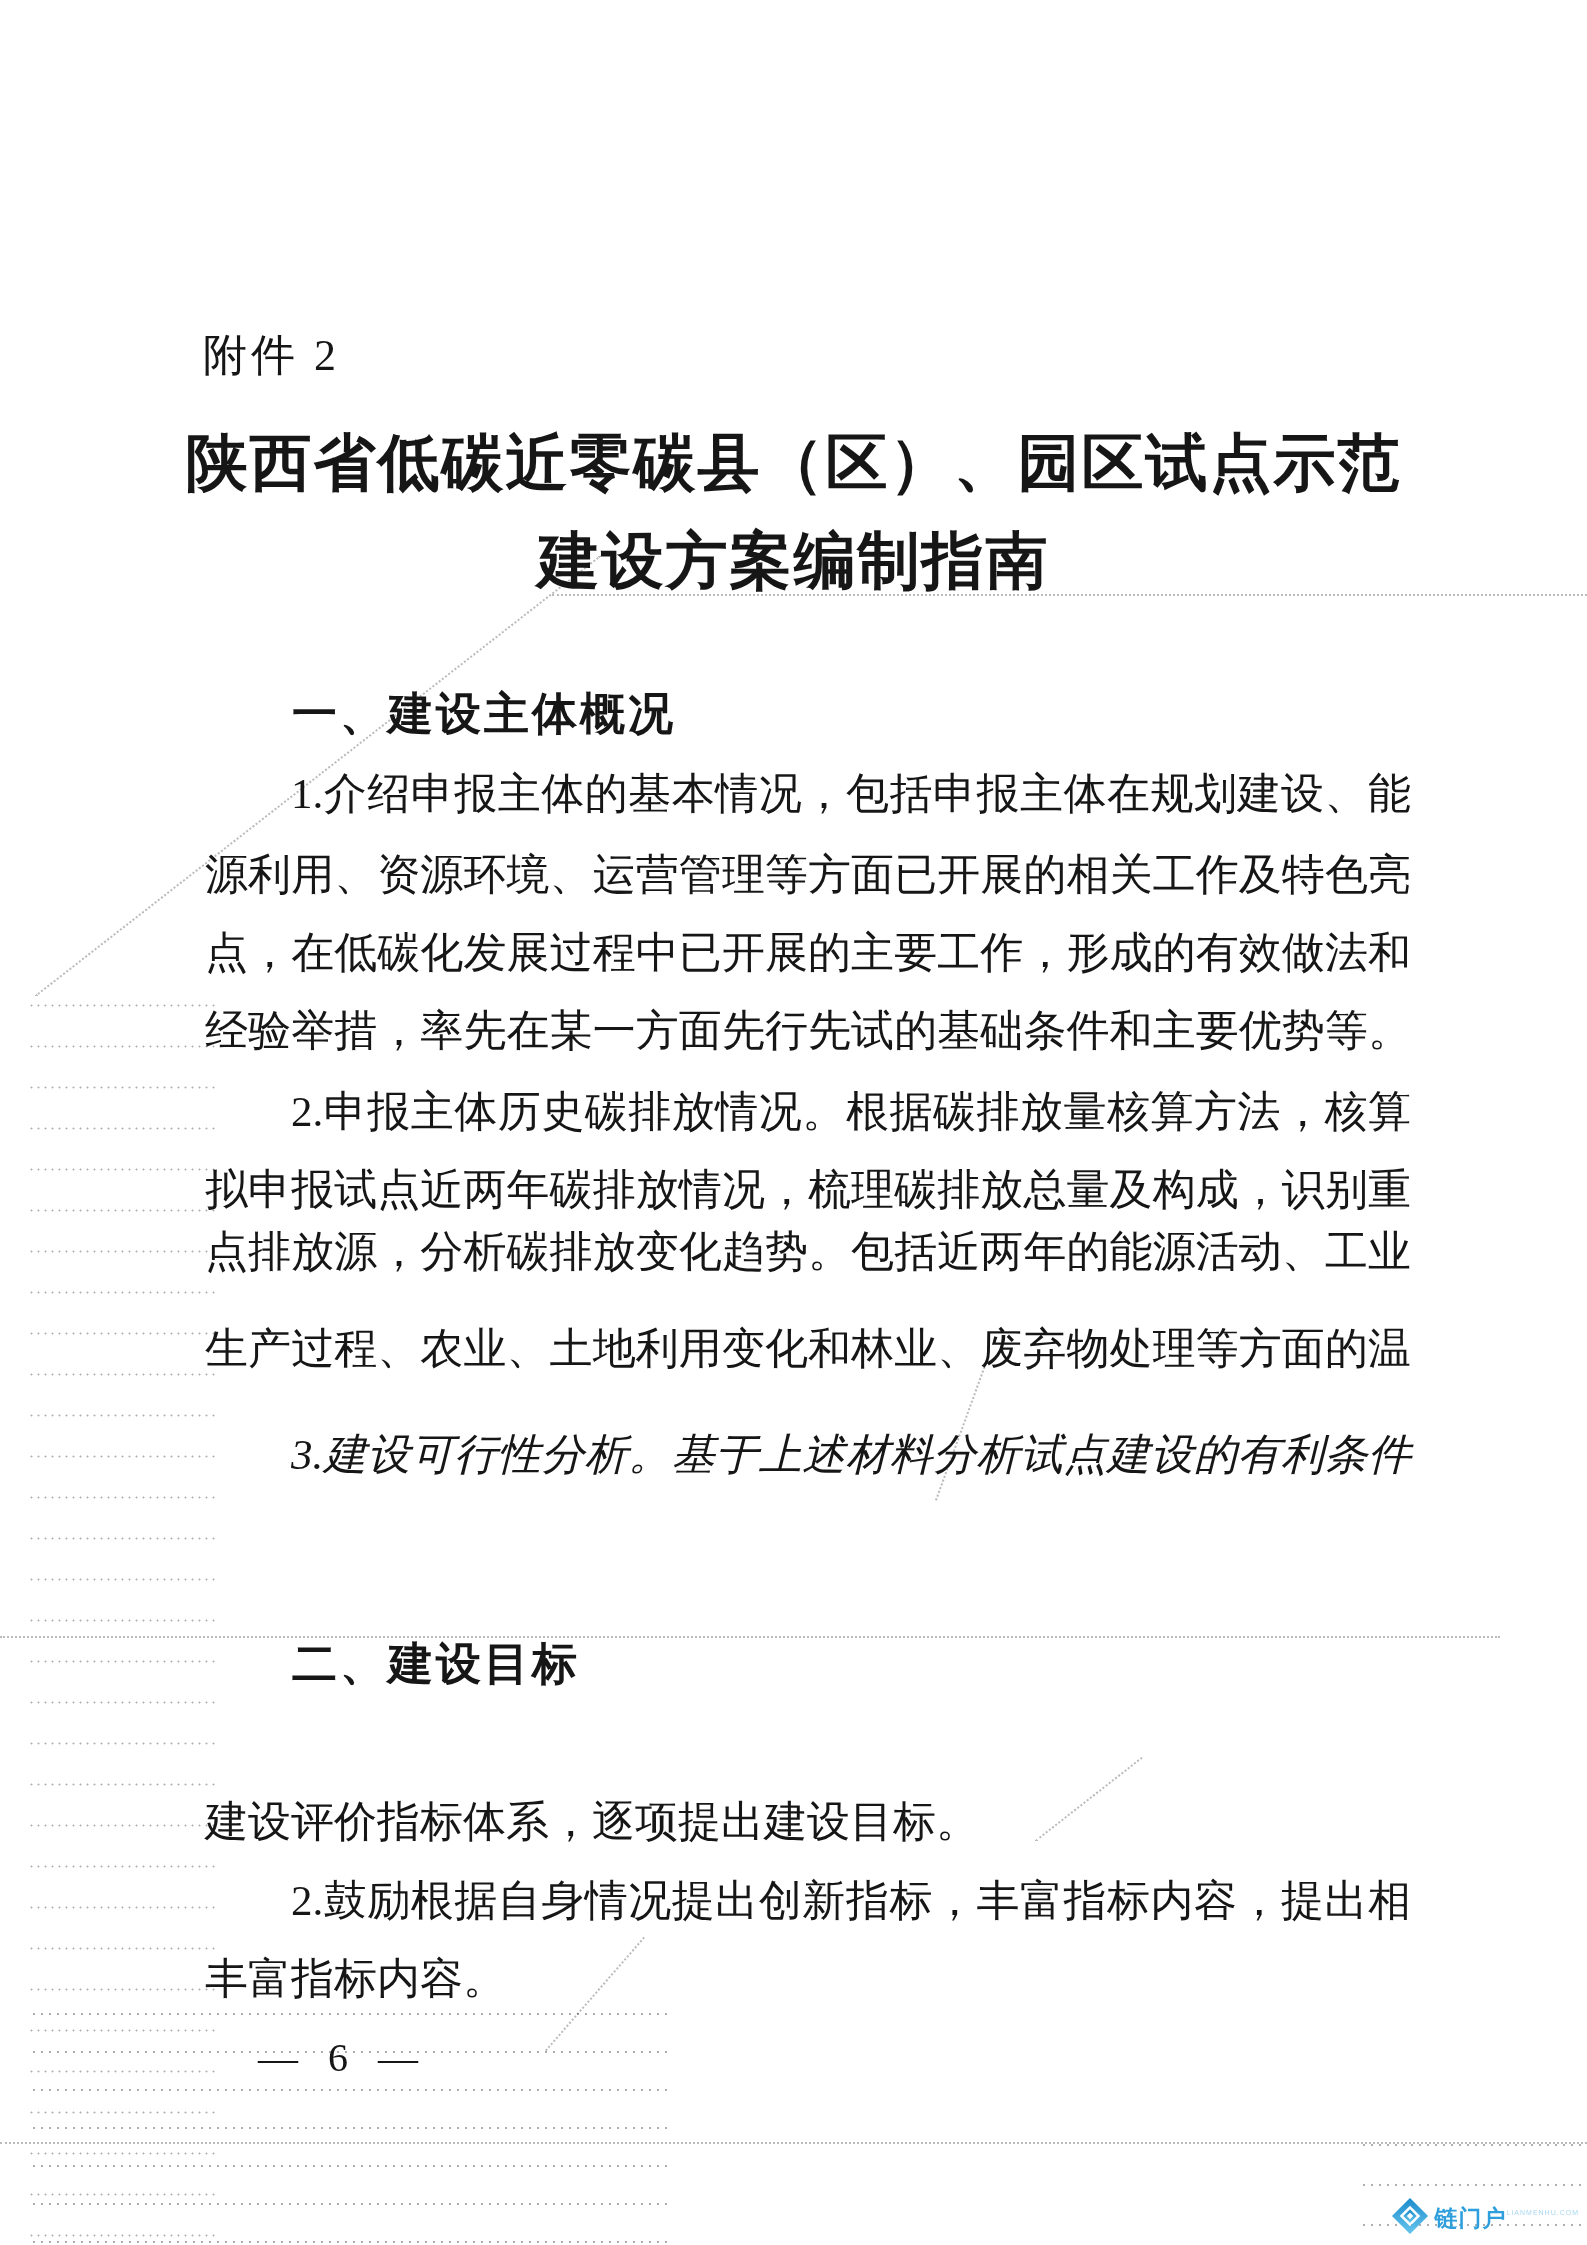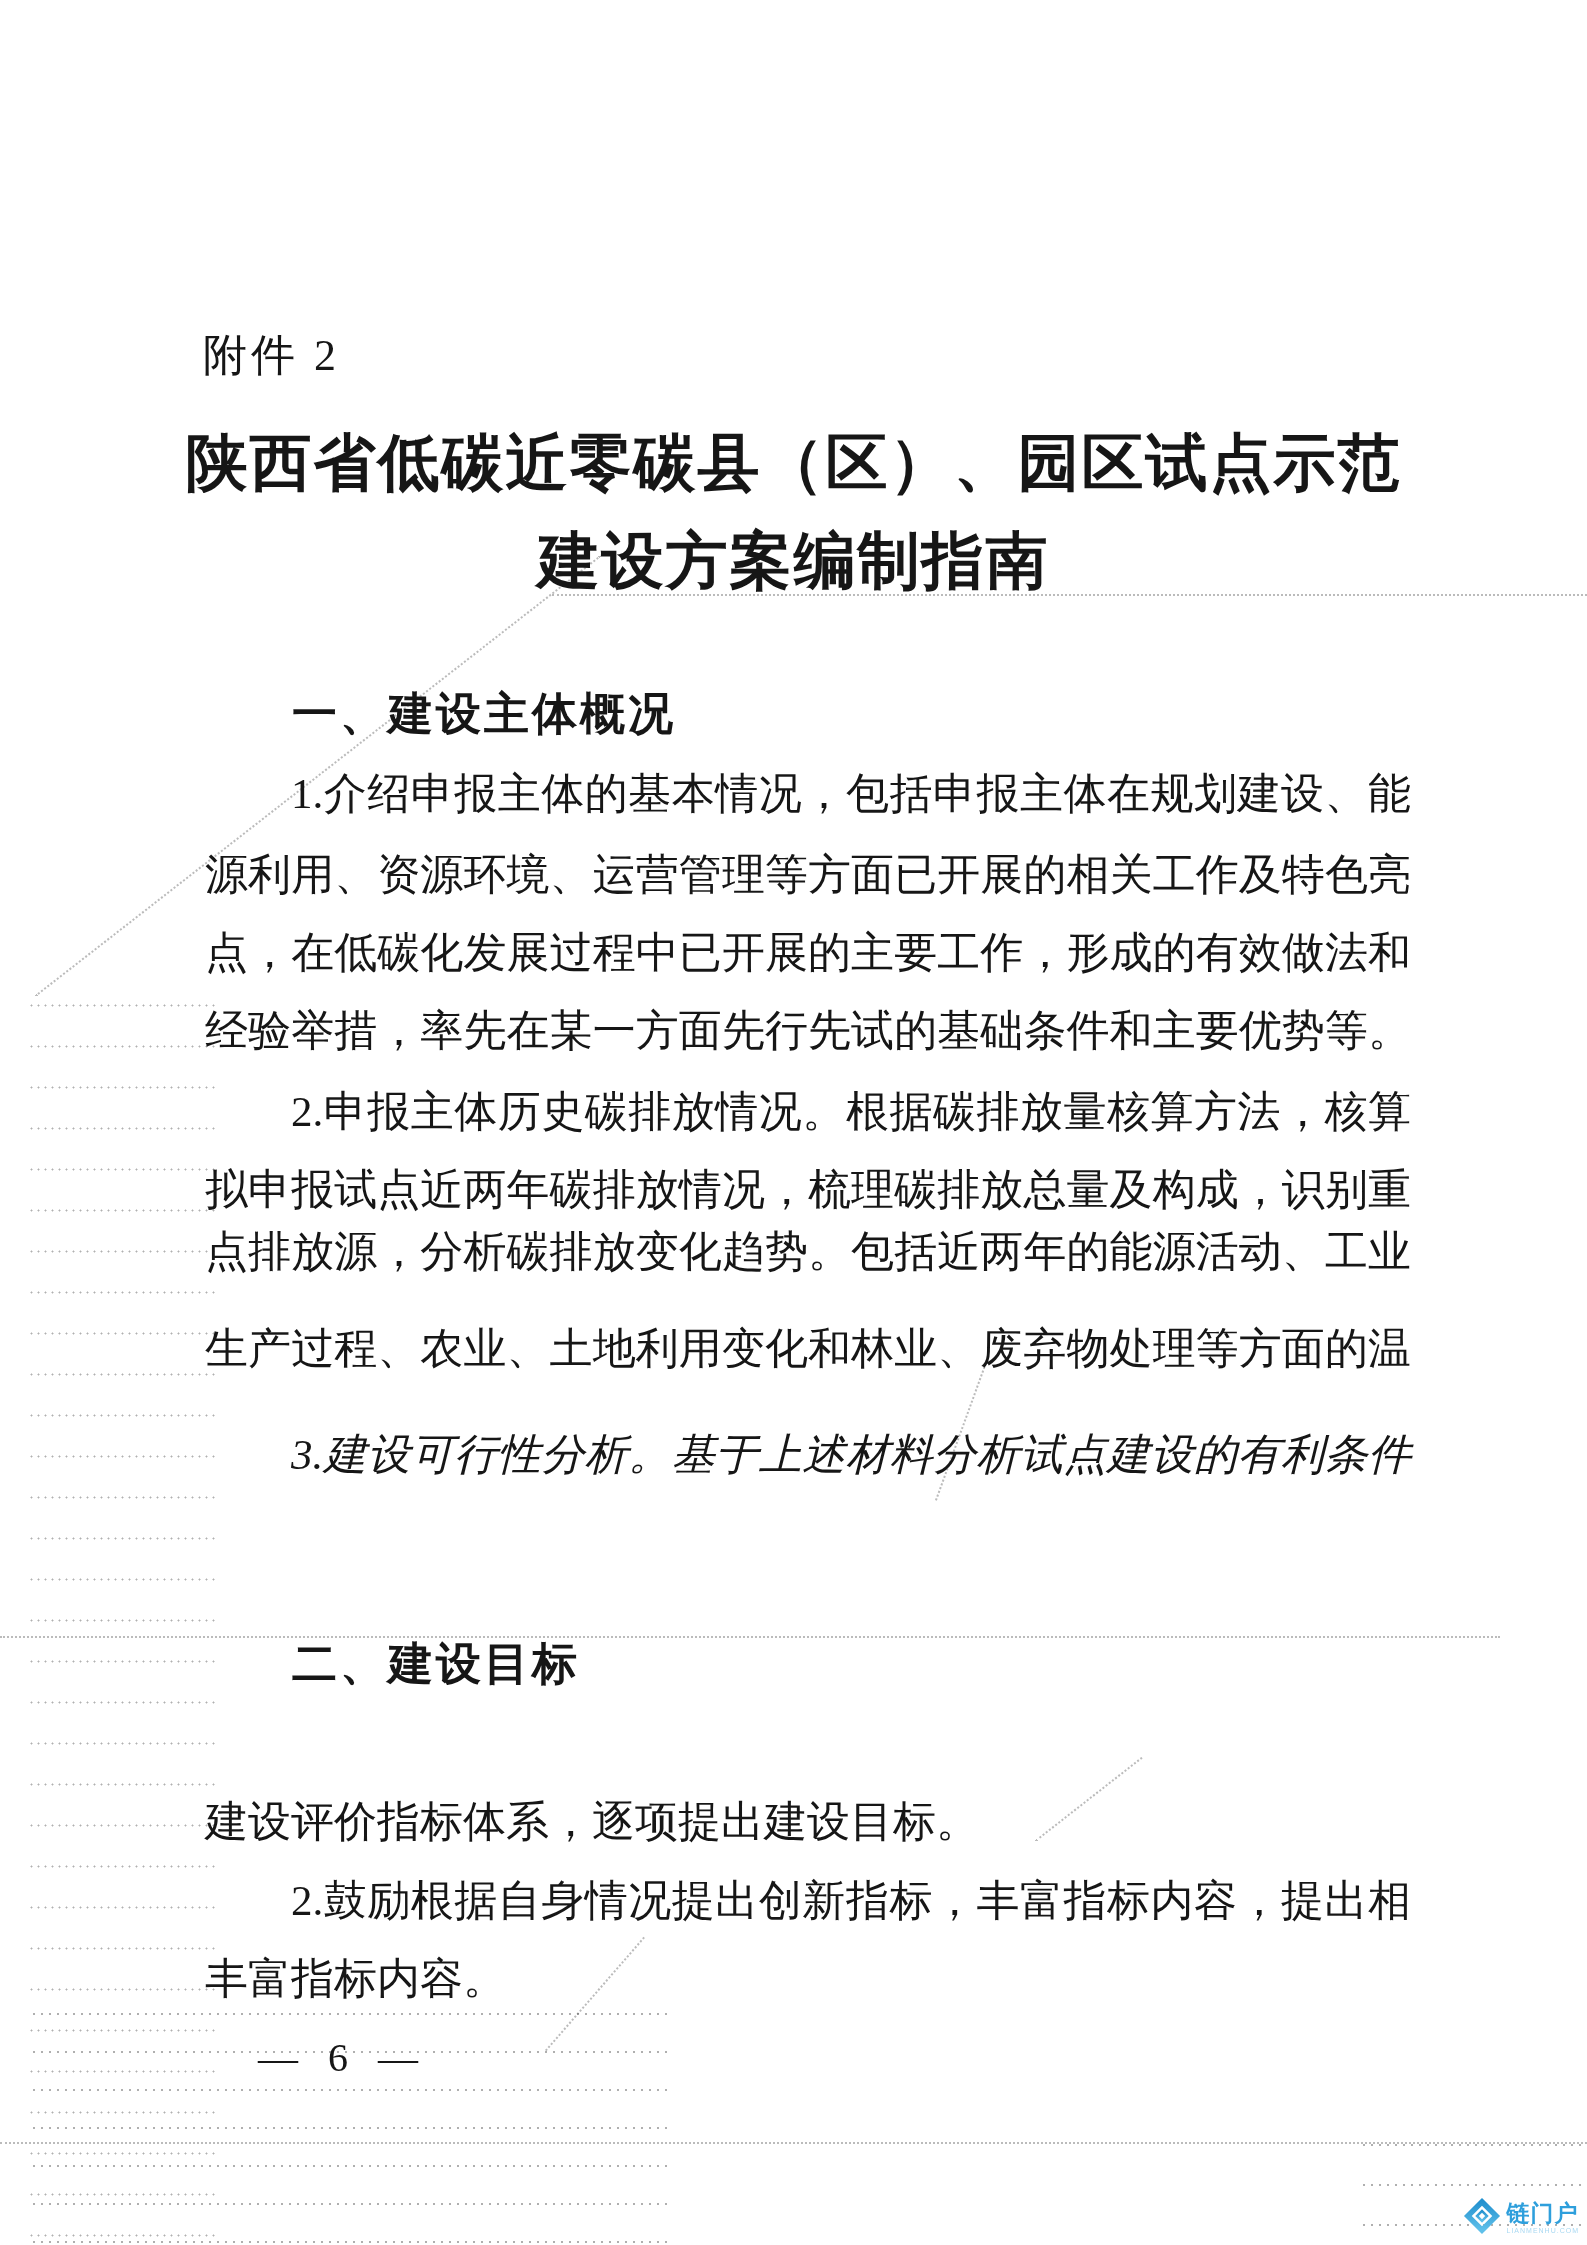--- a/index.html
+++ b/index.html
@@ -48,21 +48,21 @@
   }
   .dotline{
     position:absolute;border-top:2px dotted rgba(60,60,60,.35);
     transform-origin:left top;pointer-events:none;
   }
   
   .wm{
     position:absolute;right:8px;bottom:6px;
     display:flex;align-items:center;gap:5px;
   }
-  .wm-text{display:flex;flex-direction:column;line-height:1;}
+  .wm-text{display:flex;line-height:1;}
   .wm-brand{
     font-family:"Liberation Sans","DejaVu Sans",sans-serif;
     font-weight:bold;font-size:23px;letter-spacing:1px;
   }
   .wm-domain{
     font-family:"Liberation Sans","DejaVu Sans",sans-serif;
     font-size:7px;letter-spacing:1px;margin-top:2px;
   }
 </style>
 </head>

